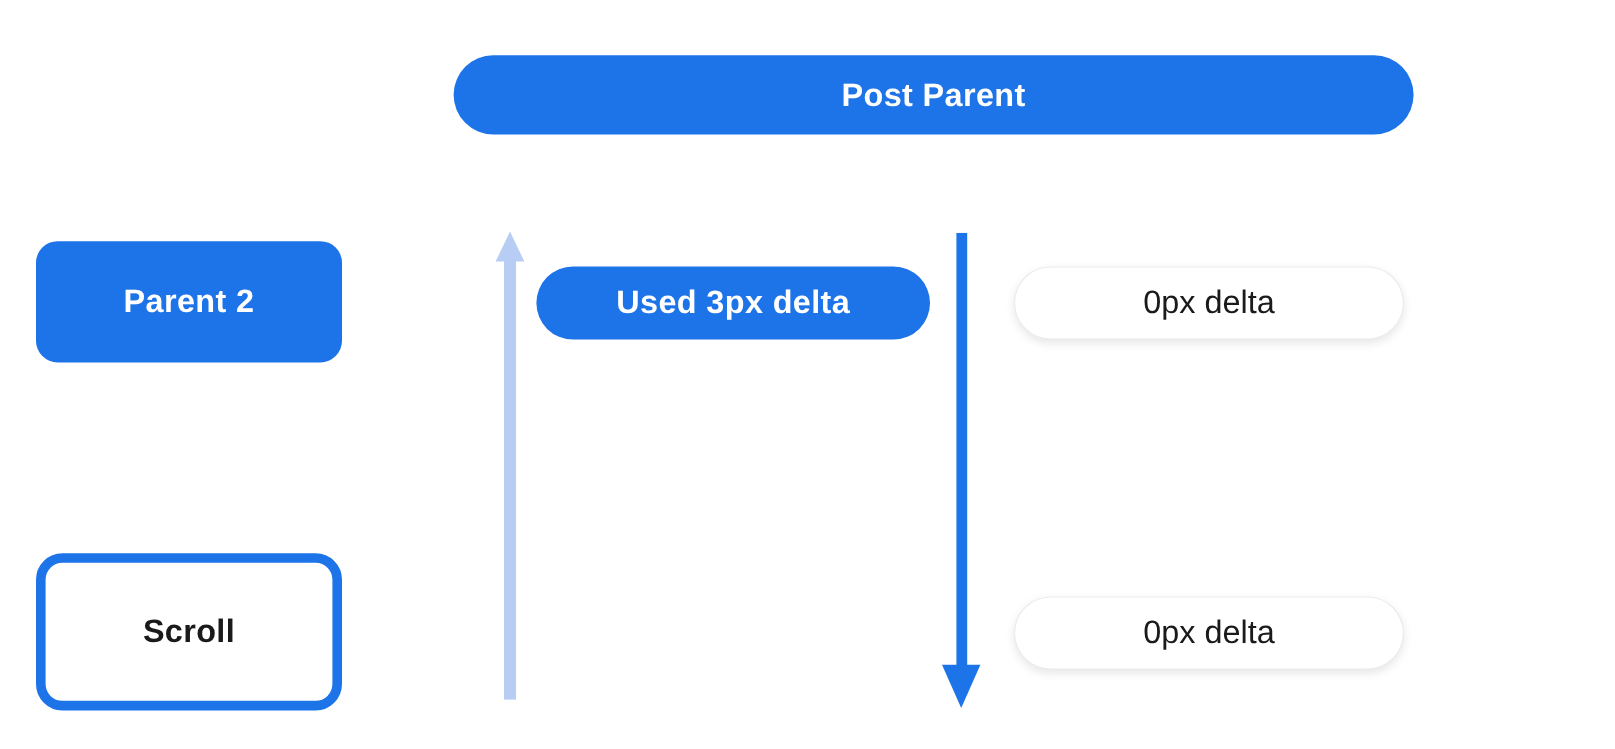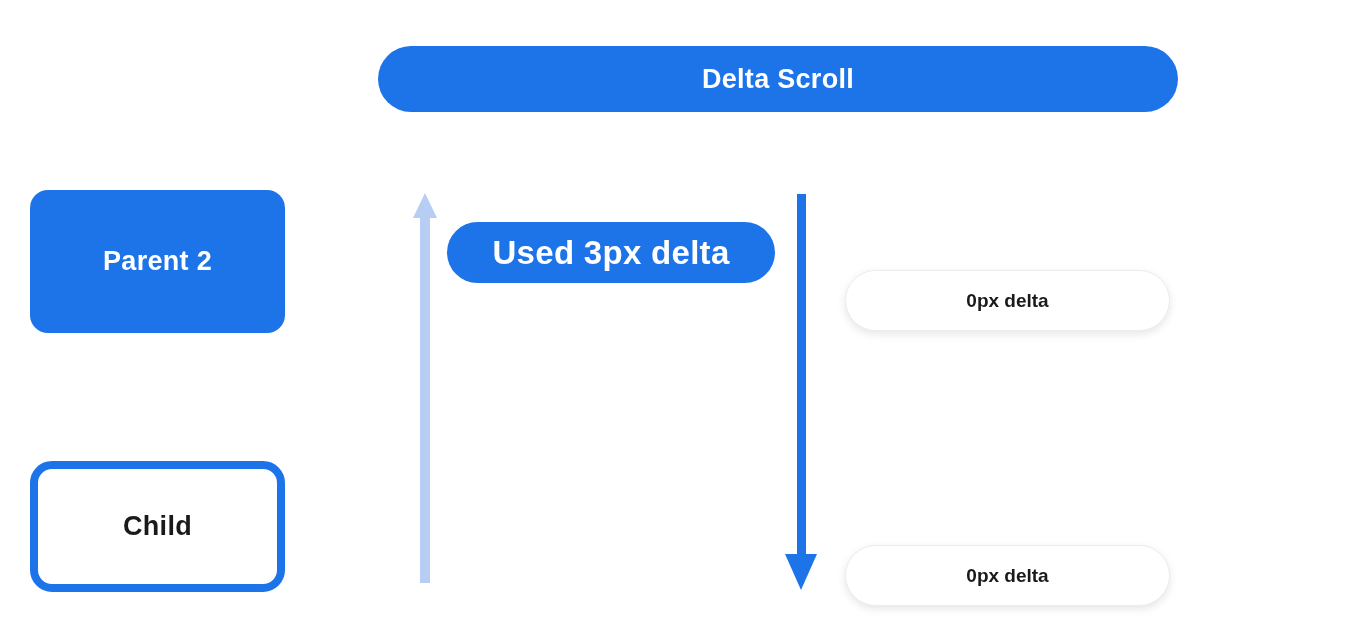--- a/index.html
+++ b/index.html
@@ -32,76 +32,75 @@
   }
 
   
   .box{
     left:30px;width:255px;
     background:var(--primary-blue);
     border-radius:18px;
     color:var(--text-white);
     font-size:27px;font-weight:bold;letter-spacing:.3px;
   }
-  .box-parent2{top:190px;height:143px;}
+  .box-parent2{top:201px;height:101px;}
   .box-parent1{top:328px;height:124px;}
   .box-child{
     top:461px;height:131px;
     background:var(--pill-white);
     border:8px solid var(--primary-blue);
     border-radius:22px;
     color:var(--text-black);
     font-weight:600;
   }
 
   
   .pill-blue{
     left:447px;width:328px;height:61px;
     background:var(--primary-blue);
     border-radius:31px;
     color:var(--text-white);
-    font-size:33px;font-weight:bold;letter-spacing:.3px;
+    font-size:27px;font-weight:bold;letter-spacing:.3px;
   }
   .pill-used{top:222px;}
   .pill-nodelta{top:360px;}
 
   
   .pill-white{
     left:845px;width:325px;height:61px;
     background:var(--pill-white);
     border:1px solid var(--white-pill-border);
     border-radius:31px;
     color:var(--text-black);
-    font-size:19px;font-weight:700;
+    font-size:27px;font-weight:400;
     box-shadow:0 3px 8px rgba(0,0,0,0.10);
-    margin-top:48px;
   }
   .pill-0px-top{top:222px;}
   .pill-0px-bottom{top:497px;}
 
   
   .arrow-up-svg{left:410px;top:193px;}
   .arrow-down-svg{left:783px;top:194px;}
 </style>
 </head>
 <body>
 
 <div class="canvas">
 
   <div class="abs header-pill">
-    <span>Delta Scroll</span>
+    <span>Post Parent</span>
   </div>
 
   <div class="abs box box-parent2">
     <span>Parent 2</span>
   </div>
 
 
   <div class="abs box box-child">
-    <span>Child</span>
+    <span>Scroll</span>
   </div>
 
   <svg class="abs arrow-up-svg" width="30" height="398" viewBox="0 0 30 398" aria-hidden="true">
     <polygon points="15,0 3,25 27,25" fill="var(--light-arrow-blue)"></polygon>
     <rect x="10" y="24" width="10" height="366" fill="var(--light-arrow-blue)"></rect>
   </svg>
 
   <svg class="abs arrow-down-svg" width="36" height="396" viewBox="0 0 36 396" aria-hidden="true">
     <rect x="14" y="0" width="9" height="362" fill="var(--primary-blue)"></rect>
     <polygon points="18,396 2,360 34,360" fill="var(--primary-blue)"></polygon>

